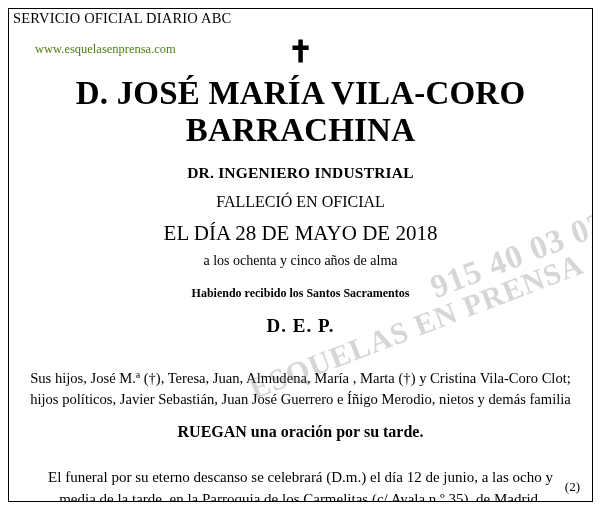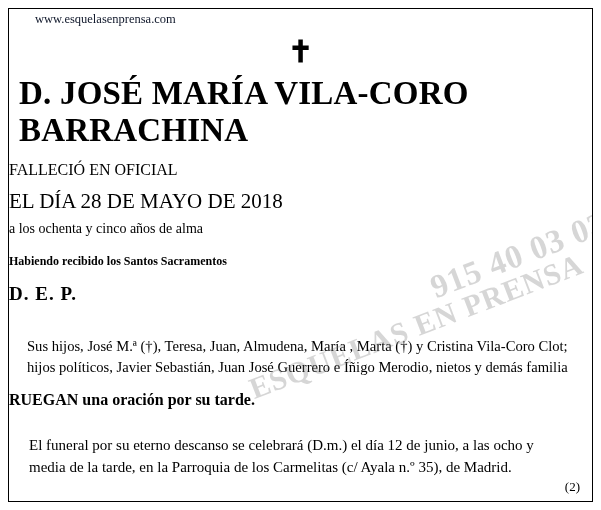--- a/index.html
+++ b/index.html
@@ -43,42 +43,43 @@
     font-size: 14.5px;
     letter-spacing: 0.2px;
     color: #000000;
     padding-left: 4px;
     line-height: 1.1;
     white-space: nowrap;
   }
   .header-url {
     font-family: "Liberation Serif", serif;
     font-size: 12.5px;
-    color: #0f172a;
+    color: #4d7c0f;
     padding-left: 26px;
     line-height: 1.2;
-    margin-top: 1px;
+    margin-top: 15px;
     white-space: nowrap;
   }
   .cross {
     position: absolute;
     top: 28px;
     left: 0;
     width: 100%;
     text-align: center;
     font-family: "Liberation Serif", serif;
     font-size: 30px;
     font-weight: bold;
     line-height: 1;
   }
   .body-block {
     position: absolute;
     left: 0;
     top: 66px;
     width: 100%;
+    text-align: center;
   }
   .deceased-name {
     font-family: "Liberation Serif", serif;
     font-weight: bold;
     font-size: 33px;
     line-height: 1.13;
     letter-spacing: 0.2px;
     padding: 0 10px;
   }
   .profession {
@@ -163,27 +164,29 @@
     font-size: 30px;
   }
 </style>
 </head>
 <body>
 
 <div class="page">
   <div class="inner">
 
     <div class="header">
+      <div class="header-title">SERVICIO OFICIAL DIARIO ABC</div>
       <div class="header-url">www.esquelasenprensa.com</div>
     </div>
 
     <div class="cross">✝</div>
 
     <div class="body-block">
       <div class="deceased-name">D. JOSÉ MARÍA VILA-CORO BARRACHINA</div>
+      <div class="profession">DR. INGENIERO INDUSTRIAL</div>
       <div class="died-in">FALLECIÓ EN OFICIAL</div>
       <div class="died-date">EL DÍA 28 DE MAYO DE 2018</div>
       <div class="age">a los ochenta y cinco años de alma</div>
       <div class="sacraments">Habiendo recibido los Santos Sacramentos</div>
       <div class="dep">D. E. P.</div>
       <div class="family">Sus hijos, José M.ª (†), Teresa, Juan, Almudena, María , Marta (†) y Cristina Vila-Coro Clot; hijos políticos, Javier Sebastián, Juan José Guerrero e Íñigo Merodio, nietos y demás familia</div>
       <div class="prayer">RUEGAN una oración por su tarde.</div>
       <div class="funeral">El funeral por su eterno descanso se celebrará (D.m.) el día 12 de junio, a las ocho y media de la tarde, en la Parroquia de los Carmelitas (c/ Ayala n.º 35), de Madrid.</div>
     </div>
 

